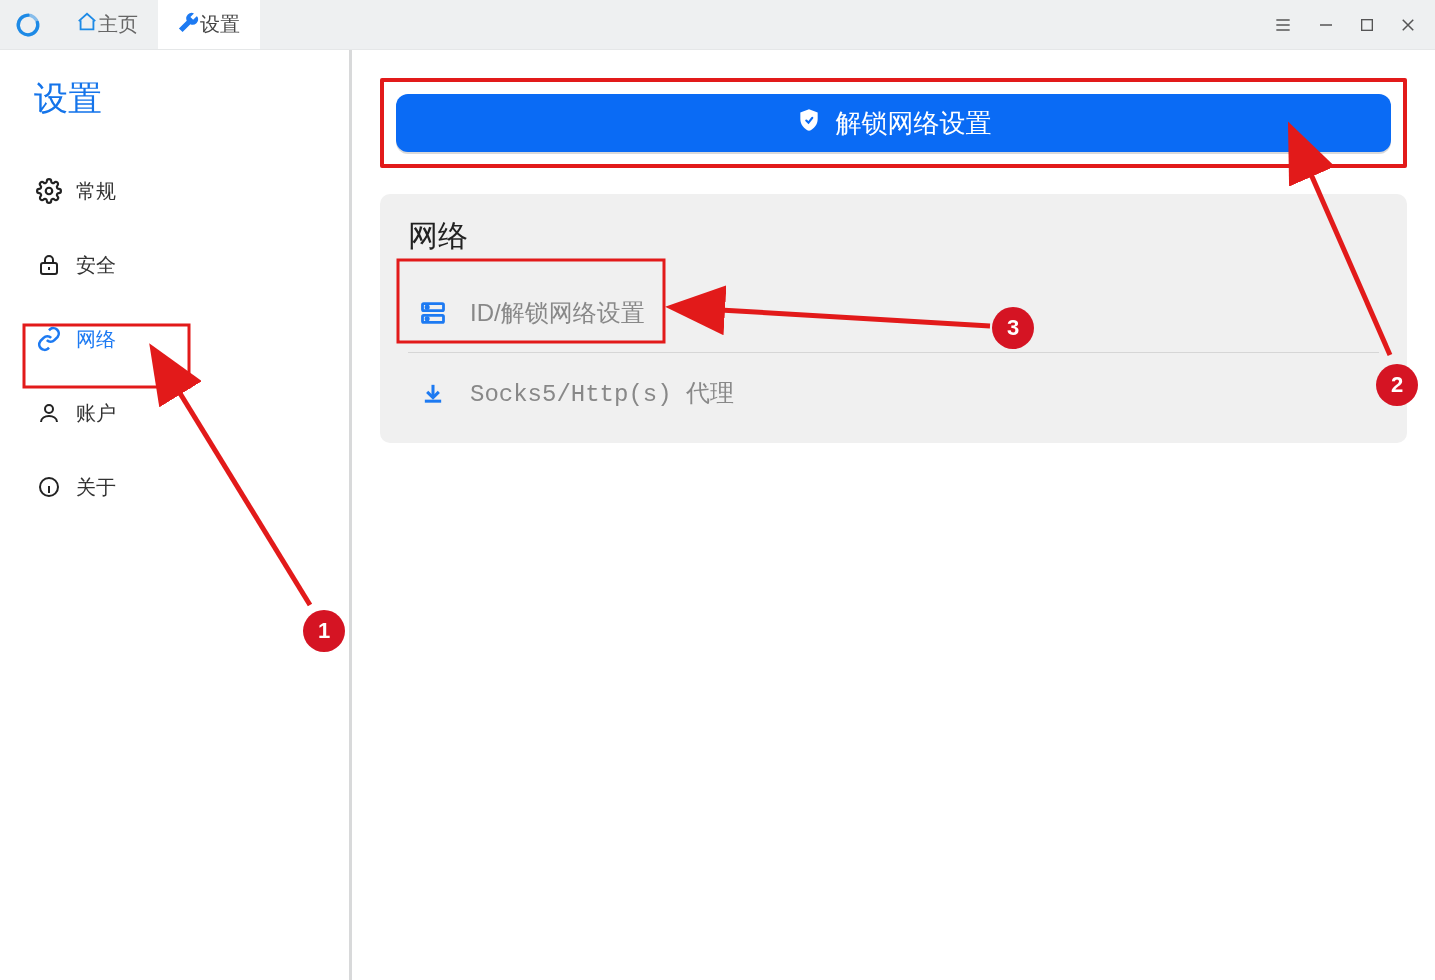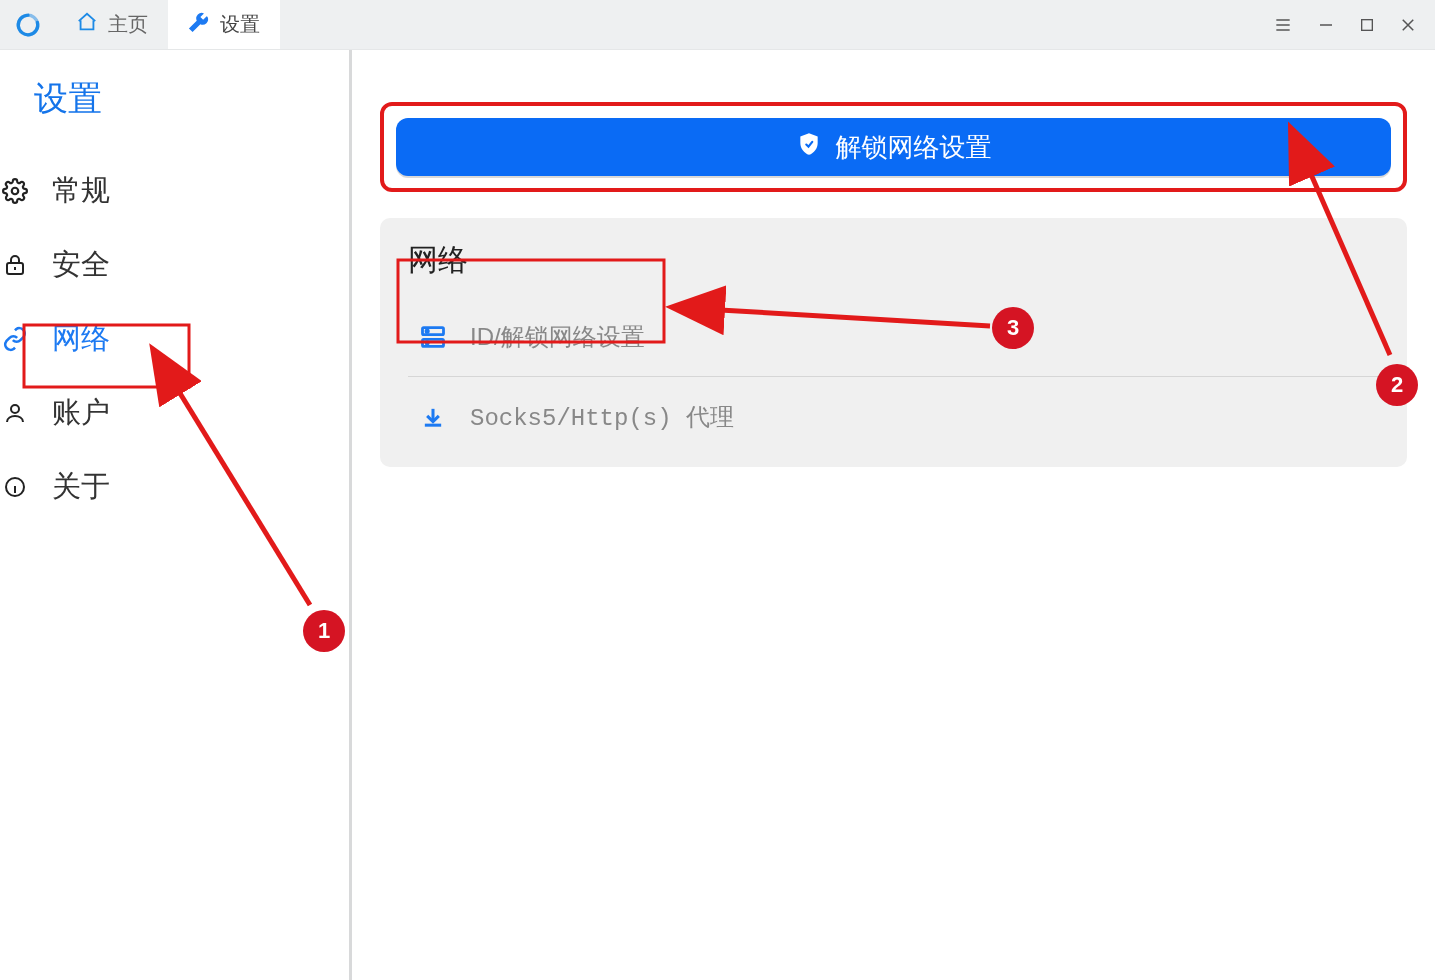--- a/index.html
+++ b/index.html
@@ -18,21 +18,21 @@
       background: #eef0f1;
       border-bottom: 1px solid #e5e7e8;
       user-select: none;
     }
     .app-logo-slot {
       display: flex; align-items: center; justify-content: center;
       width: 56px;
     }
     .tab {
       display: flex; align-items: center;
-      gap: 10px;
+      gap: 0;
       padding: 0 20px;
       font-size: 20px;
       color: #666;
       cursor: pointer;
     }
     .tab.active {
       background: #fff;
       color: #444;
     }
     .title-spacer { flex: 1; }
@@ -56,43 +56,43 @@
       background: #fff;
     }
     .sidebar-title {
       font-size: 34px;
       font-weight: 400;
       color: #1474ea;
       padding: 0 0 32px 34px;
     }
     .nav-item {
       display: flex; align-items: center;
-      gap: 22px;
+      gap: 12px;
       height: 74px;
-      font-size: 29px;
+      padding-left: 34px;
+      font-size: 20px;
       color: #333;
       cursor: pointer;
       position: relative;
     }
     .nav-item .nav-icon { width: 30px; display:flex; justify-content:center; color:#222; }
     .nav-item.active { color: #1d7af2; }
     .nav-item.active .nav-icon { color:#1d7af2; }
 
     
     .main {
       flex: 1;
       padding: 28px;
       position: relative;
       background: #fff;
     }
     .unlock-wrap {
       border: 4px solid #e21a1a;
       padding: 12px;
-      border-radius: 12px;
-      margin-top: 24px;
+      border-radius: 2px;
     }
     .unlock-btn {
       width: 100%;
       height: 58px;
       border-radius: 12px;
       border: none;
       background: #0a6bf5;
       color: #fff;
       font-size: 26px;
       display: flex; align-items: center; justify-content: center;

